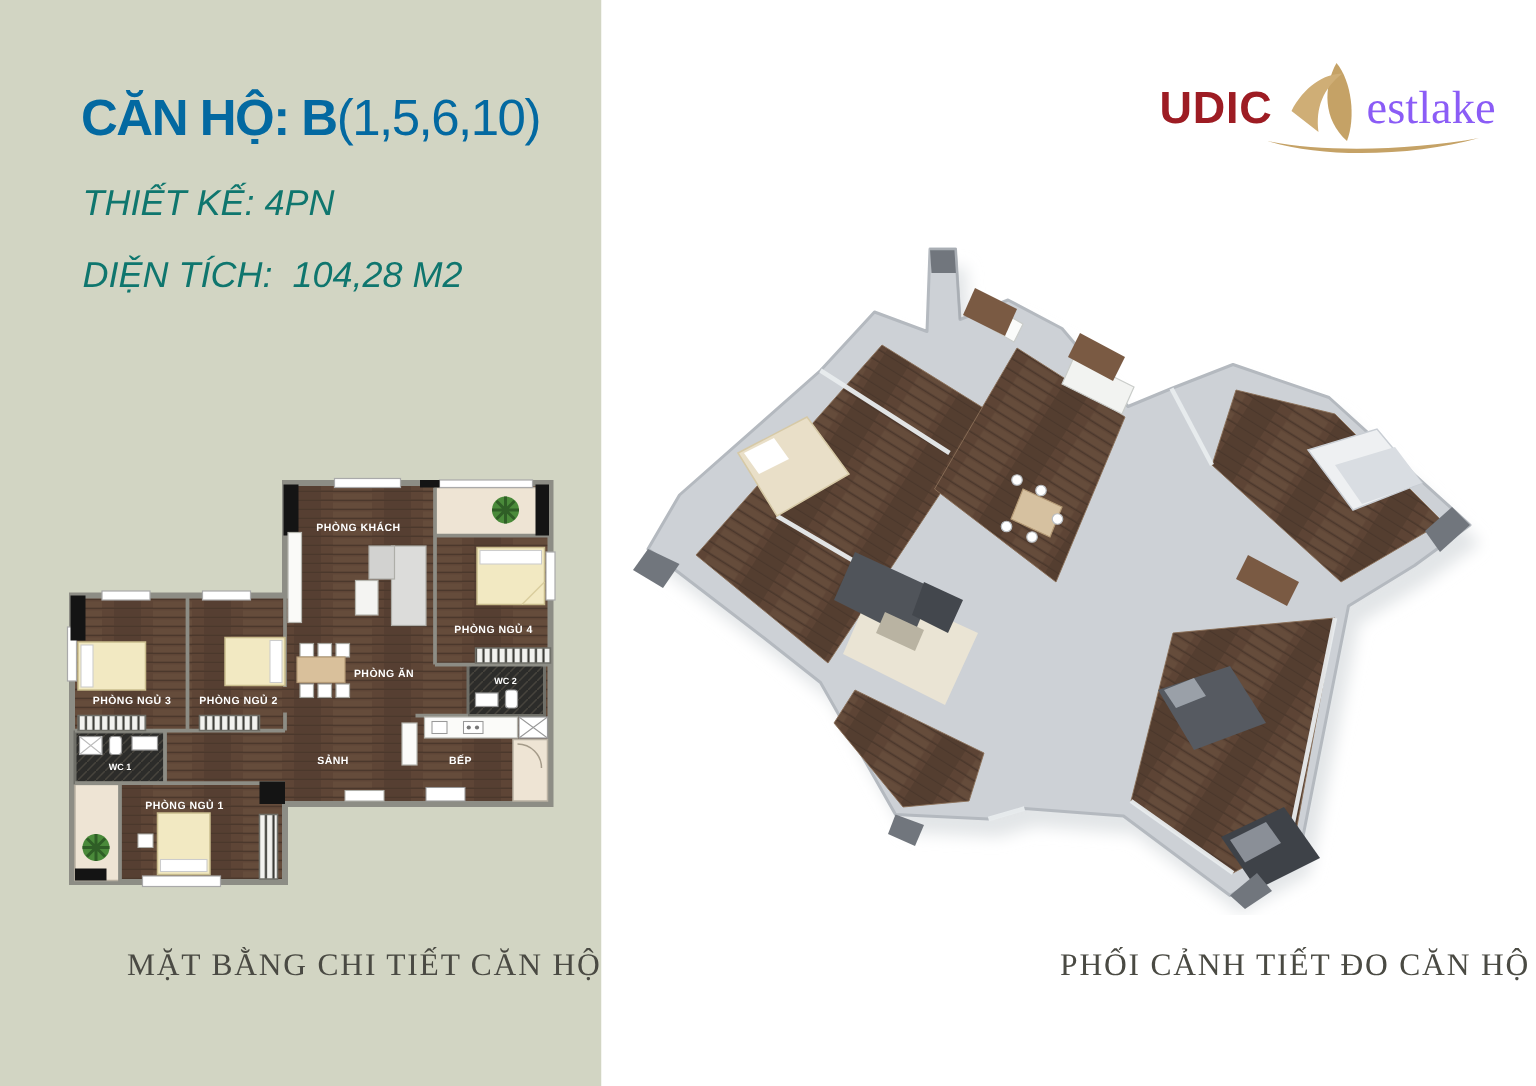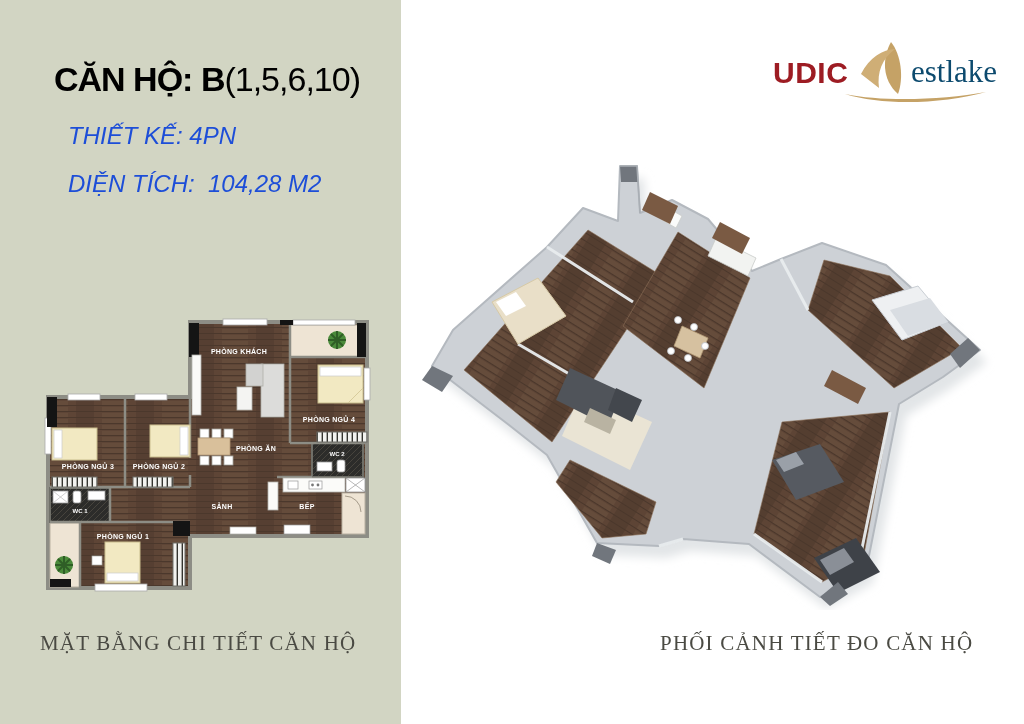--- a/index.html
+++ b/index.html
@@ -2,35 +2,35 @@
 <html><head>
 <meta charset="utf-8">
 <style>
   * { margin:0; padding:0; box-sizing:border-box; }
   html,body { width:1024px; height:724px; overflow:hidden; }
   body { font-family:"Liberation Sans", sans-serif; background:#ffffff; }
   .page { position:relative; width:1024px; height:724px; background:#ffffff; }
 
   
   .left-panel { position:absolute; left:0; top:0; width:401px; height:724px; background:#d2d5c3; }
-  .apt-title { position:absolute; left:54px; top:60px; font-size:34px; letter-spacing:-1px; color:#000000; white-space:pre; }
+  .apt-title { position:absolute; left:54px; top:60px; font-size:34px; letter-spacing:-1px; color:#0369a1; white-space:pre; }
   .apt-title .bold { font-weight:700; }
   .apt-title .units { font-weight:400; }
-  .spec-line { position:absolute; left:55px; font-size:24px; font-style:italic; font-weight:500; color:#1d4ed8; white-space:pre;margin-left:13px; }
+  .spec-line { position:absolute; left:55px; font-size:24px; font-style:italic; font-weight:500; color:#0f766e; white-space:pre; }
   .spec-design { top:122px; }
   .spec-area { top:170px; }
-  .caption { font-size:21px; letter-spacing:1.2px; color:#4a4a43; font-family:"Liberation Serif", serif; text-align:left;padding-left:40px; }
+  .caption { font-size:21px; letter-spacing:1.2px; color:#4a4a43; font-family:"Liberation Serif", serif; text-align:right;padding-left:40px; }
   .caption-left { position:absolute; left:0; top:631px; width:401px; }
 
   
   .right-panel { position:absolute; left:401px; top:0; width:623px; height:724px; background:#ffffff; }
   .logo { position:absolute; left:364px; top:38px; width:230px; height:70px; }
   .logo .brand { position:absolute; left:8px; top:18px; font-size:30px; font-weight:700; letter-spacing:0.5px; color:#9d1c23; }
   .logo .lotus { position:absolute; left:88px; top:0px; }
-  .logo .project { position:absolute; left:146px; top:16px; font-size:31px; color:#0c4a6e; font-family:"Liberation Serif", serif; }
+  .logo .project { position:absolute; left:146px; top:16px; font-size:31px; color:#8b5cf6; font-family:"Liberation Serif", serif; }
   .logo .swoosh { position:absolute; left:78px; top:52px; }
   .caption-right { position:absolute; left:219px; top:631px; width:400px; }
 
   svg text { font-family:"Liberation Sans", sans-serif; }
   .room-lbl { fill:#ffffff; font-size:7px; font-weight:700; letter-spacing:0.3px; }
   .room-lbl-sm { fill:#ffffff; font-size:6px; font-weight:700; }
 </style>
 </head>
 <body>
 

